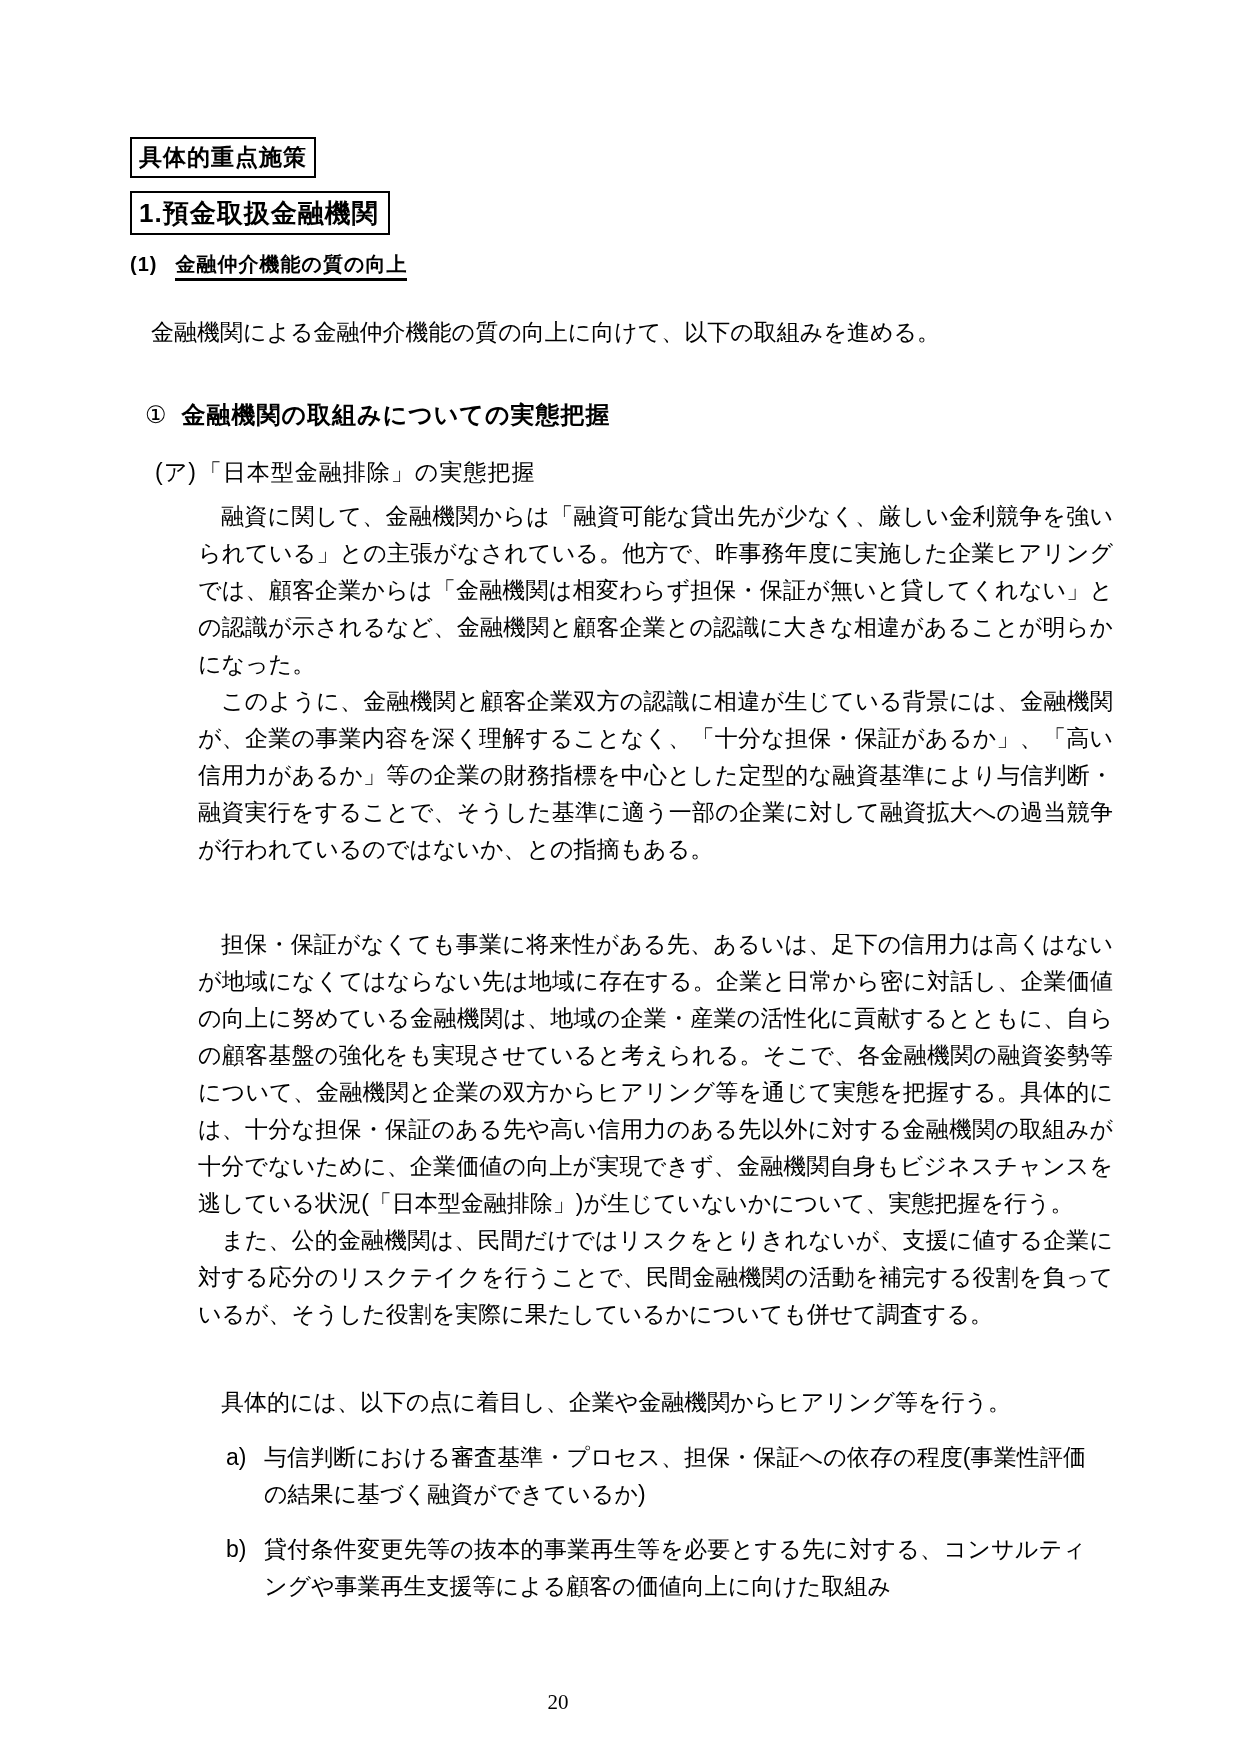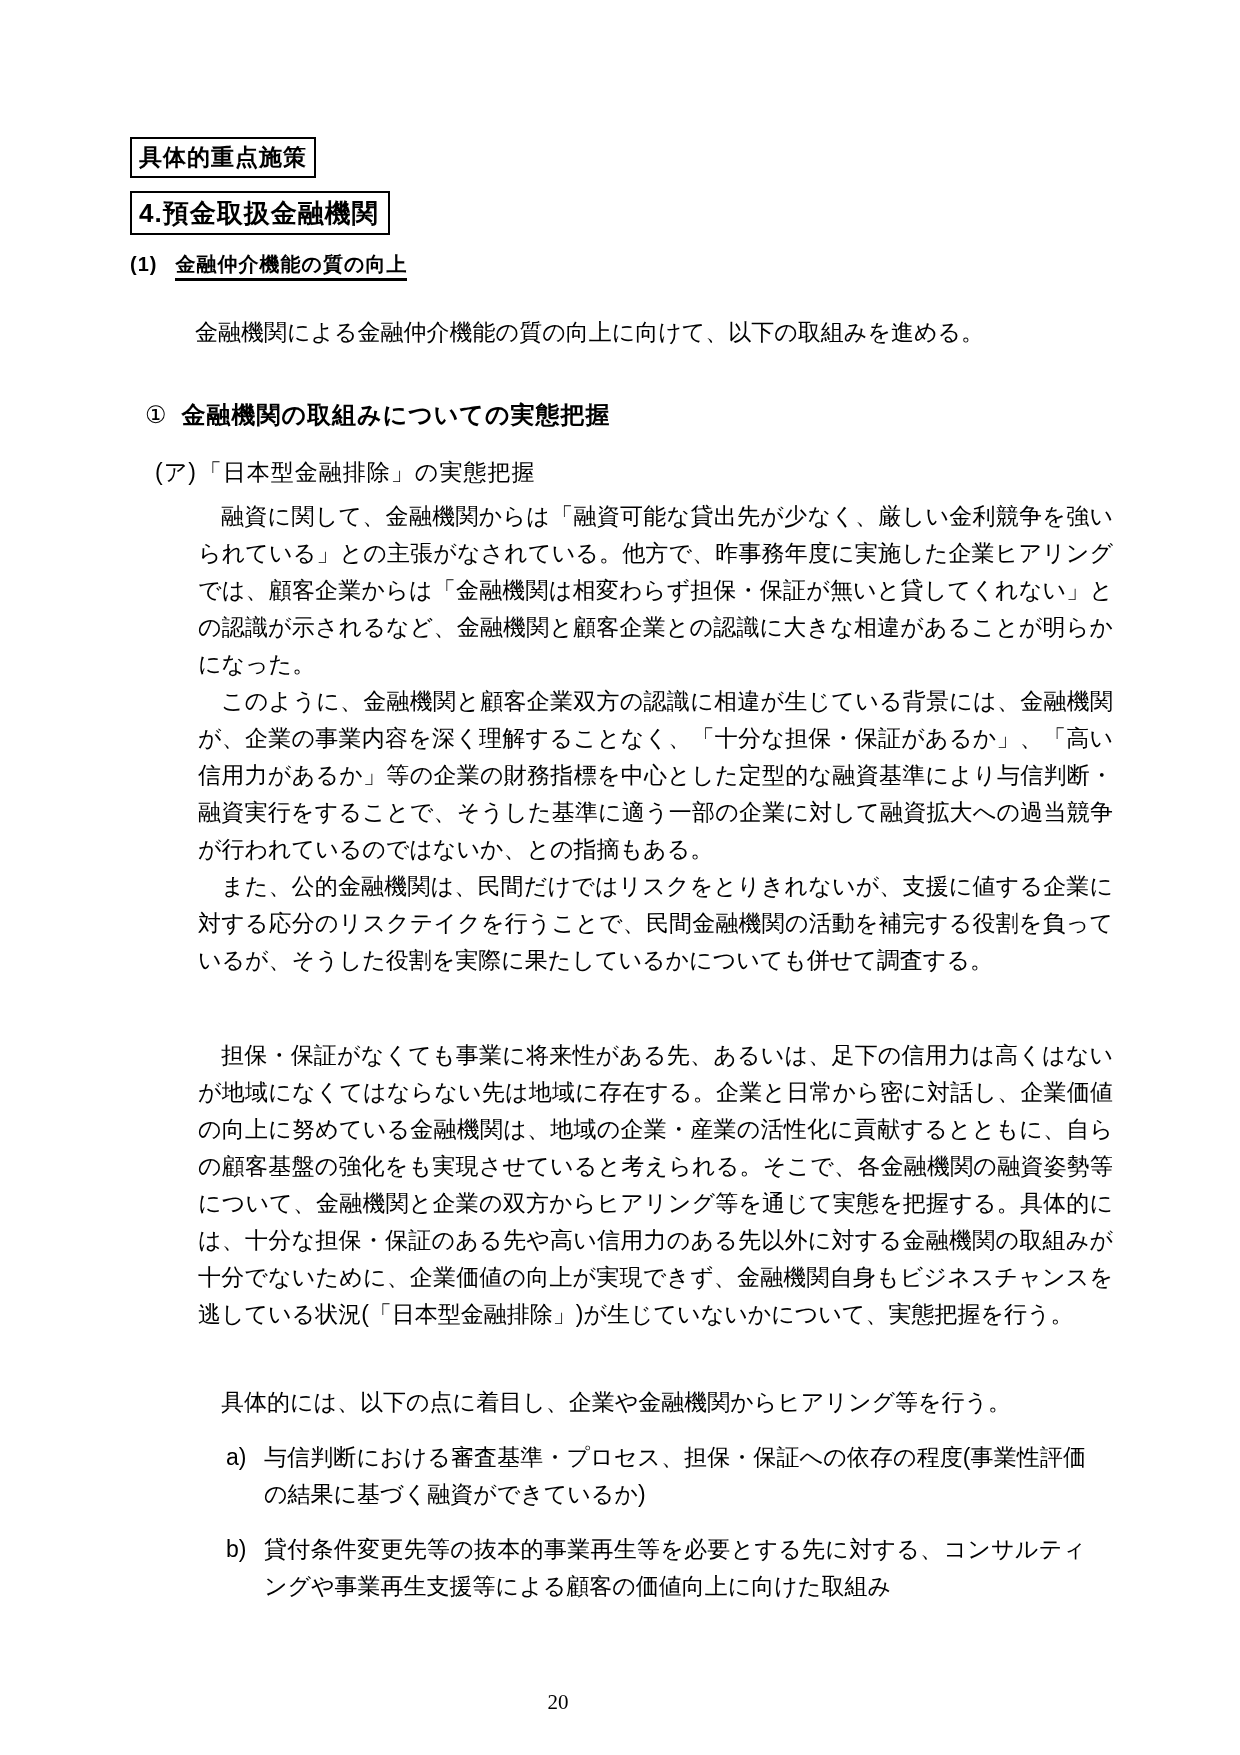--- a/index.html
+++ b/index.html
@@ -39,21 +39,21 @@
     font-weight: bold;
     letter-spacing: 1px;
   }
   .sub-heading .label { margin-right: 18px; }
   .sub-heading .underlined {
     border-bottom: 3px solid #000;
     padding-bottom: 3px;
   }
   .intro {
     margin-top: 36px;
-    margin-left: 65px;
+    margin-left: 21px;
     font-size: 23px;
     line-height: 37px;
   }
   .circled-heading {
     margin-top: 48px;
     margin-left: 15px;
     font-size: 24px;
     font-weight: bold;
     letter-spacing: 1px;
   }
@@ -106,21 +106,21 @@
 </head>
 <body>
 
 <div class="page">
 
   <div class="heading-row">
     <div class="boxed-heading">具体的重点施策</div>
   </div>
 
   <div class="heading-row">
-    <div class="boxed-heading section">4.預金取扱金融機関</div>
+    <div class="boxed-heading section">1.預金取扱金融機関</div>
   </div>
 
   <div class="sub-heading">
     <span class="label">(1)</span><span class="underlined">金融仲介機能の質の向上</span>
   </div>
 
   <p class="intro">金融機関による金融仲介機能の質の向上に向けて、以下の取組みを進める。</p>
 
   <div class="circled-heading">
     <span class="marker">①</span><span>金融機関の取組みについての実態把握</span>
@@ -129,23 +129,23 @@
   <div class="kana-heading">
     <span class="label">(ア)</span><span>「日本型金融排除」の実態把握</span>
   </div>
 
   <div class="body-text">
 
     <p class="para">融資に関して、金融機関からは「融資可能な貸出先が少なく、厳しい金利競争を強いられている」との主張がなされている。他方で、昨事務年度に実施した企業ヒアリングでは、顧客企業からは「金融機関は相変わらず担保・保証が無いと貸してくれない」との認識が示されるなど、金融機関と顧客企業との認識に大きな相違があることが明らかになった。</p>
 
     <p class="para">このように、金融機関と顧客企業双方の認識に相違が生じている背景には、金融機関が、企業の事業内容を深く理解することなく、「十分な担保・保証があるか」、「高い信用力があるか」等の企業の財務指標を中心とした定型的な融資基準により与信判断・融資実行をすることで、そうした基準に適う一部の企業に対して融資拡大への過当競争が行われているのではないか、との指摘もある。</p>
 
+    <p class="para gap-before">担保・保証がなくても事業に将来性がある先、あるいは、足下の信用力は高くはないが地域になくてはならない先は地域に存在する。企業と日常から密に対話し、企業価値の向上に努めている金融機関は、地域の企業・産業の活性化に貢献するとともに、自らの顧客基盤の強化をも実現させていると考えられる。そこで、各金融機関の融資姿勢等について、金融機関と企業の双方からヒアリング等を通じて実態を把握する。具体的には、十分な担保・保証のある先や高い信用力のある先以外に対する金融機関の取組みが十分でないために、企業価値の向上が実現できず、金融機関自身もビジネスチャンスを逃している状況(「日本型金融排除」)が生じていないかについて、実態把握を行う。</p>
+
     <p class="para">また、公的金融機関は、民間だけではリスクをとりきれないが、支援に値する企業に対する応分のリスクテイクを行うことで、民間金融機関の活動を補完する役割を負っているが、そうした役割を実際に果たしているかについても併せて調査する。</p>
-
-    <p class="para gap-before">担保・保証がなくても事業に将来性がある先、あるいは、足下の信用力は高くはないが地域になくてはならない先は地域に存在する。企業と日常から密に対話し、企業価値の向上に努めている金融機関は、地域の企業・産業の活性化に貢献するとともに、自らの顧客基盤の強化をも実現させていると考えられる。そこで、各金融機関の融資姿勢等について、金融機関と企業の双方からヒアリング等を通じて実態を把握する。具体的には、十分な担保・保証のある先や高い信用力のある先以外に対する金融機関の取組みが十分でないために、企業価値の向上が実現できず、金融機関自身もビジネスチャンスを逃している状況(「日本型金融排除」)が生じていないかについて、実態把握を行う。</p>
 
     <p class="para lead">具体的には、以下の点に着目し、企業や金融機関からヒアリング等を行う。</p>
 
     <div class="list">
       <div class="list-item">
         <span class="marker">a)</span>
         <div class="item-text">与信判断における審査基準・プロセス、担保・保証への依存の程度(事業性評価の結果に基づく融資ができているか)</div>
       </div>
       <div class="list-item">
         <span class="marker">b)</span>

